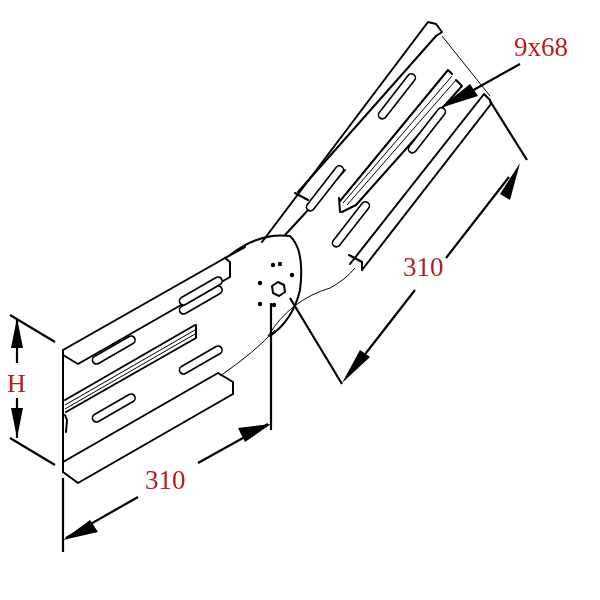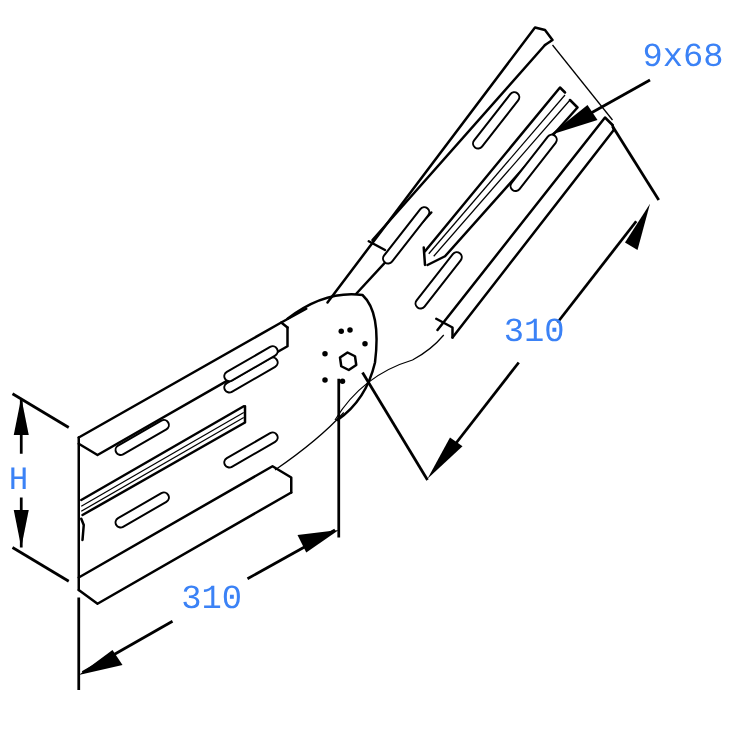--- a/index.html
+++ b/index.html
@@ -4,21 +4,21 @@
   <style>
     html, body { margin: 0; padding: 0; background: #ffffff; }
     body { width: 600px; height: 600px; overflow: hidden; position: relative; font-family: "Liberation Sans", sans-serif; }
     #drawing { position: absolute; left: 0; top: 0; width: 600px; height: 600px; }
     .ln { stroke: #000; stroke-width: 2; fill: none; stroke-linecap: round; stroke-linejoin: round; }
     .thin { stroke: #000; stroke-width: 1; fill: none; }
     .dim { stroke: #000; stroke-width: 2.2; fill: none; }
     .slot { stroke: #000; stroke-width: 1.6; fill: #fff; }
     .arrow { fill: #000; stroke: none; }
     .hole { fill: #000; }
-    .label { position: absolute; color: #3b82f6; font-family: Liberation Mono, monospace; font-size: 27px; line-height: 1; white-space: nowrap; text-align: center; }
+    .label { position: absolute; color: #b91c1c; font-family: Liberation Serif, serif; font-size: 27px; line-height: 1; white-space: nowrap; text-align: center; }
     #lbl-top { left: 514px; top: 34px; }
     #lbl-right { left: 403px; top: 254px; }
     #lbl-bottom { left: 145px; top: 467px; }
     #lbl-h { left: 7px; top: 371px; font-size: 26px; }
   </style>
 </head>
 <body>
 
 <svg id="drawing" viewBox="0 0 600 600" xmlns="http://www.w3.org/2000/svg">
 

